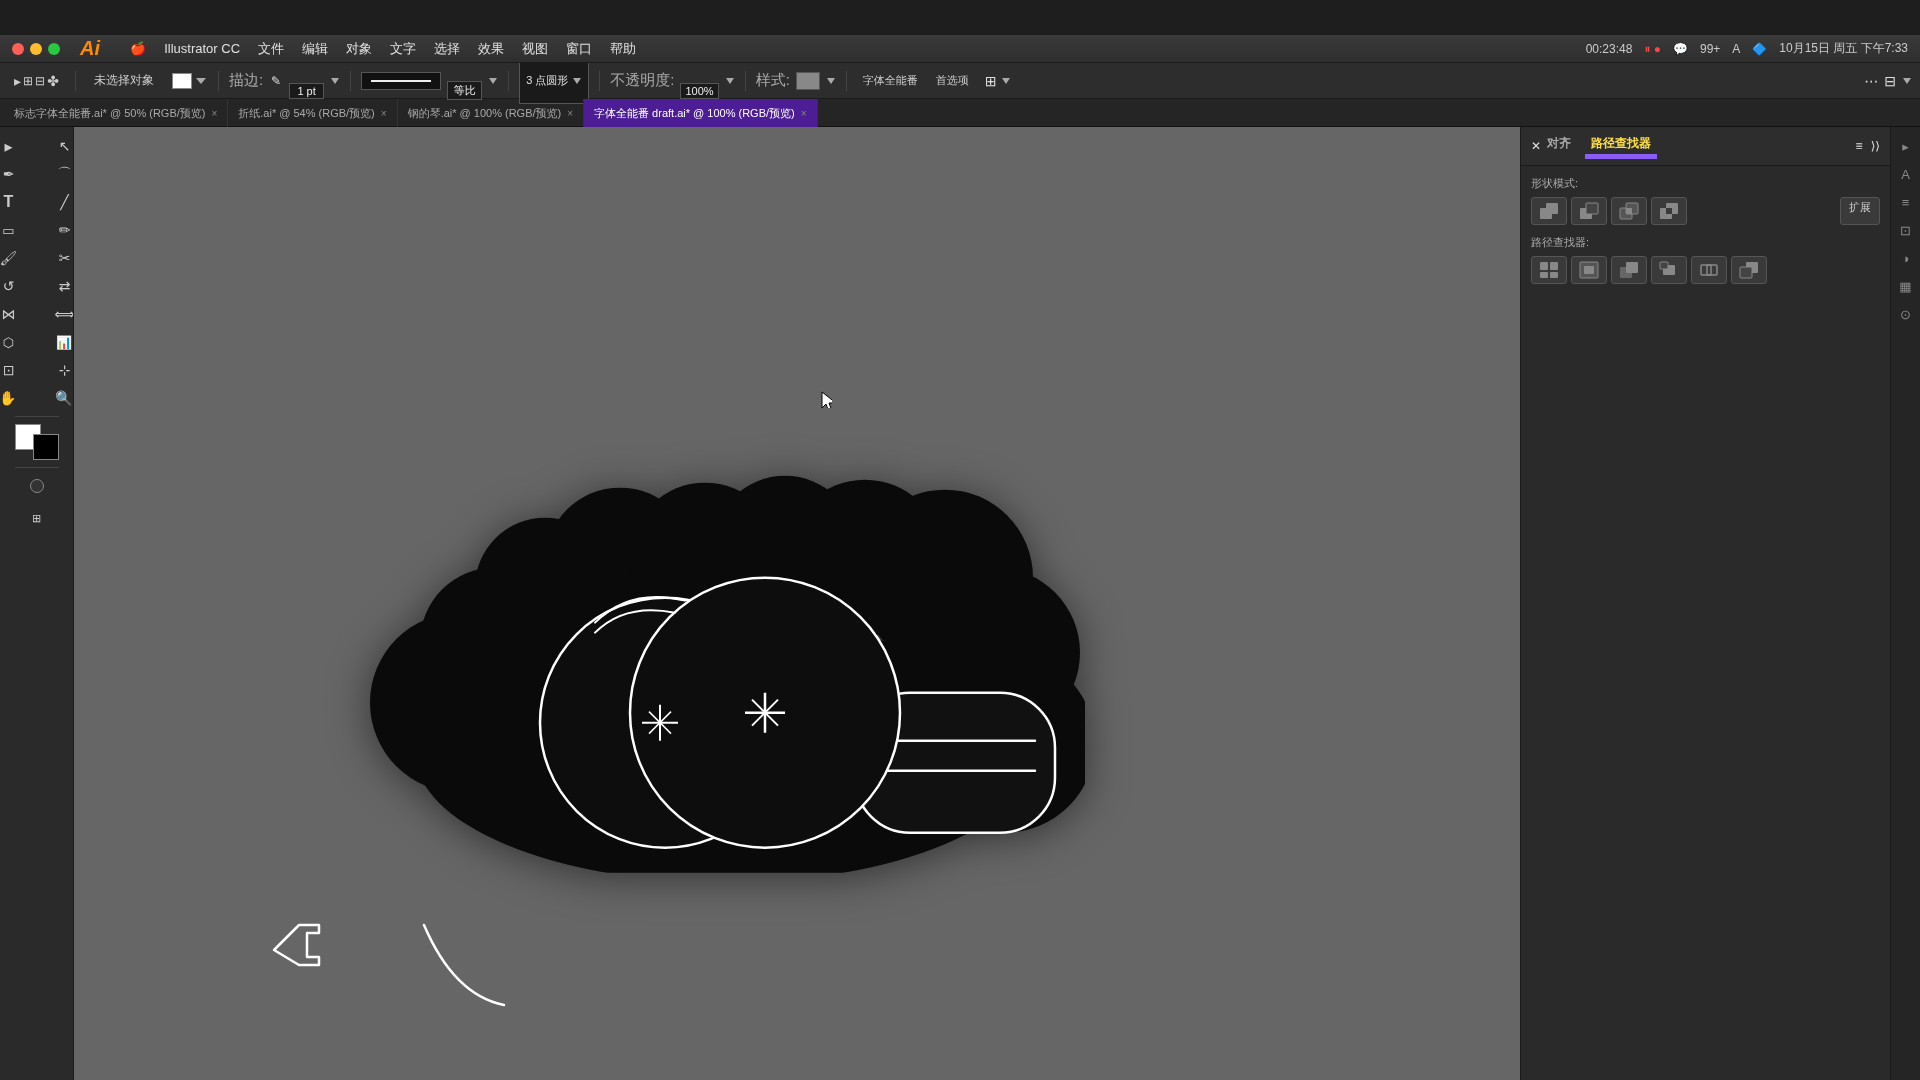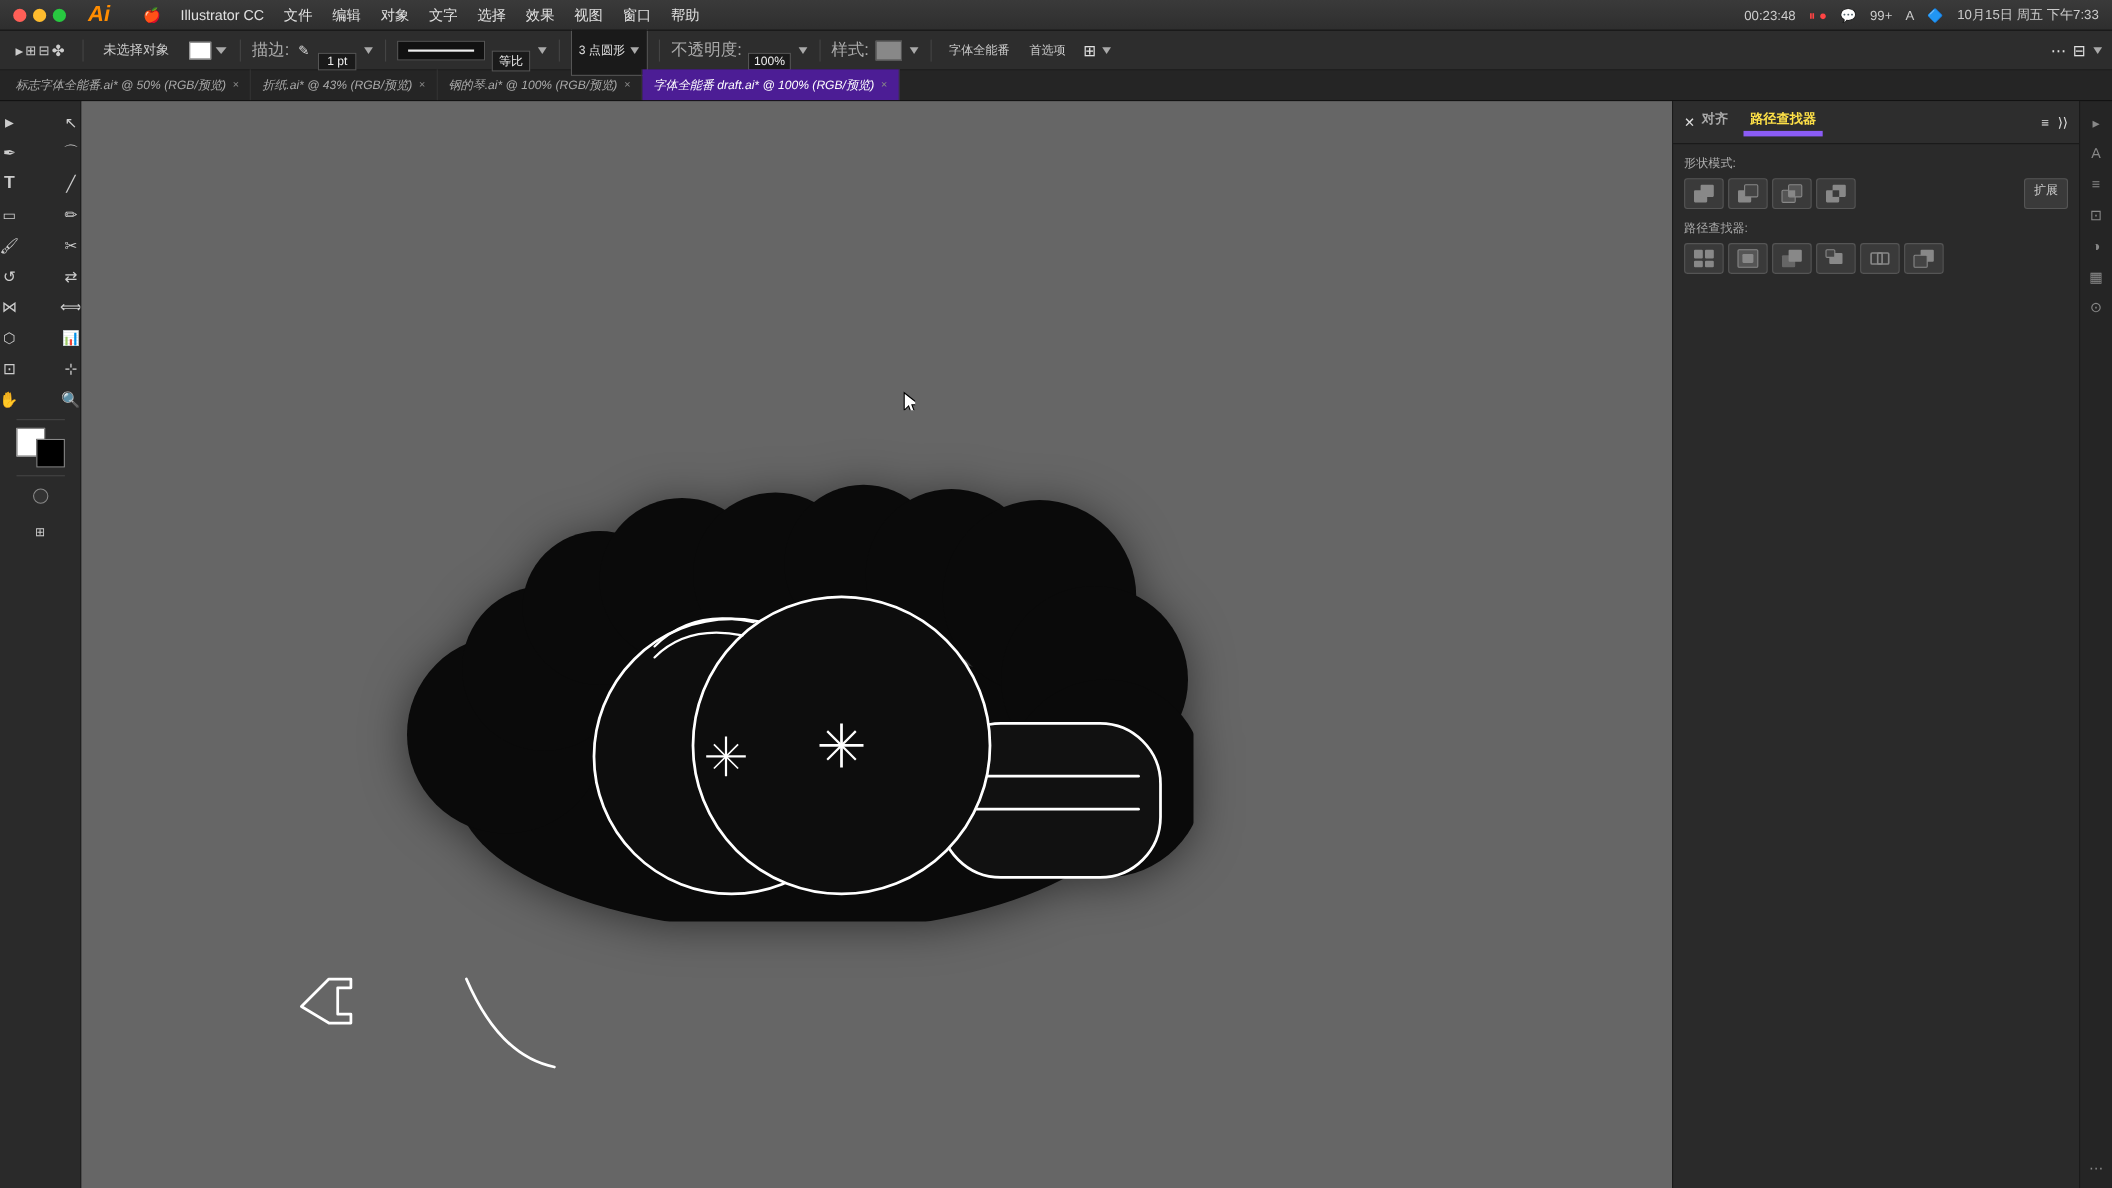--- a/index.html
+++ b/index.html
@@ -5,20 +5,21 @@
     * { margin: 0; padding: 0; box-sizing: border-box; }
     body { width: 1920px; height: 1080px; overflow: hidden; background: #1e1e1e; font-family: -apple-system, 'PingFang SC', sans-serif; font-size: 12px; color: #e0e0e0; }
 
     
     #titlebar {
       width: 100%; height: 28px;
       background: linear-gradient(to bottom, #3a3a3a, #2e2e2e);
       display: flex; align-items: center; padding: 0 12px;
       border-bottom: 1px solid #1a1a1a;
       position: relative;
+      margin-top: 35px;
     }
     .mac-dots { display: flex; gap: 6px; align-items: center; }
     .mac-dot { width: 12px; height: 12px; border-radius: 50%; }
     .mac-dot.red { background: #ff5f57; }
     .mac-dot.yellow { background: #febc2e; }
     .mac-dot.green { background: #28c840; }
     .titlebar-menus { display: flex; gap: 18px; align-items: center; margin-left: 30px; font-size: 13px; color: #e0e0e0; }
     .titlebar-menus span { cursor: pointer; }
     .titlebar-right { margin-left: auto; display: flex; align-items: center; gap: 12px; font-size: 12px; color: #ccc; }
     .ai-logo { font-size: 20px; font-weight: bold; color: #ff8c00; font-style: italic; margin-left: 20px; }
@@ -33,24 +34,23 @@
     .toolbar-item { display: flex; align-items: center; gap: 4px; padding: 2px 6px; border-radius: 3px; font-size: 11px; color: #ccc; cursor: pointer; }
     .toolbar-sep { width: 1px; height: 20px; background: #444; margin: 0 4px; }
     .toolbar-label { font-size: 15px; color: #aaa; }
     .toolbar-value { font-size: 11px; color: #eee; background: #1a1a1a; border: 1px solid #555; padding: 1px 4px; min-width: 35px; text-align: center; margin-top: 20px; }
     .no-select-label { font-size: 12px; color: #ccc; padding: 0 8px; }
 
     
     #tabbar {
       width: 100%; height: 28px;
       background: #252525;
-      display: flex; align-items: flex-end;
+      display: flex; align-items: flex-start;
       border-bottom: 1px solid #111;
       padding-left: 4px;
-      font-style: italic;
     }
     .tab { display: flex; align-items: center; padding: 0 10px; height: 28px; font-size: 11px; color: #aaa; border-right: 1px solid #333; cursor: pointer; gap: 6px; }
     .tab.active { background: #4c1d95; color: #fff; }
     .tab-close { color: #888; font-size: 10px; cursor: pointer; }
 
     
     #main { display: flex; width: 100%; height: calc(1080px - 28px - 36px - 28px); }
 
     
     #left-toolbar {
@@ -230,21 +230,21 @@
       </svg>
   </div>
 </div>
 
 <div id="tabbar">
   <div class="tab">
     <span>标志字体全能番.ai* @ 50% (RGB/预览)</span>
     <span class="tab-close">×</span>
   </div>
   <div class="tab">
-    <span>折纸.ai* @ 43% (RGB/预览)</span>
+    <span>折纸.ai* @ 54% (RGB/预览)</span>
     <span class="tab-close">×</span>
   </div>
   <div class="tab">
     <span>钢的琴.ai* @ 100% (RGB/预览)</span>
     <span class="tab-close">×</span>
   </div>
   <div class="tab active">
     <span>字体全能番 draft.ai* @ 100% (RGB/预览)</span>
     <span class="tab-close">×</span>
   </div>

